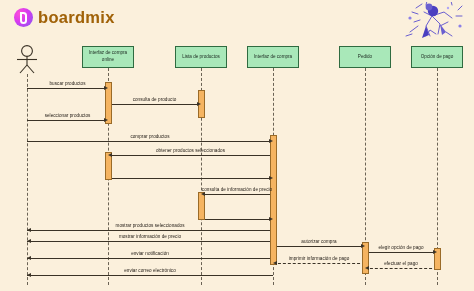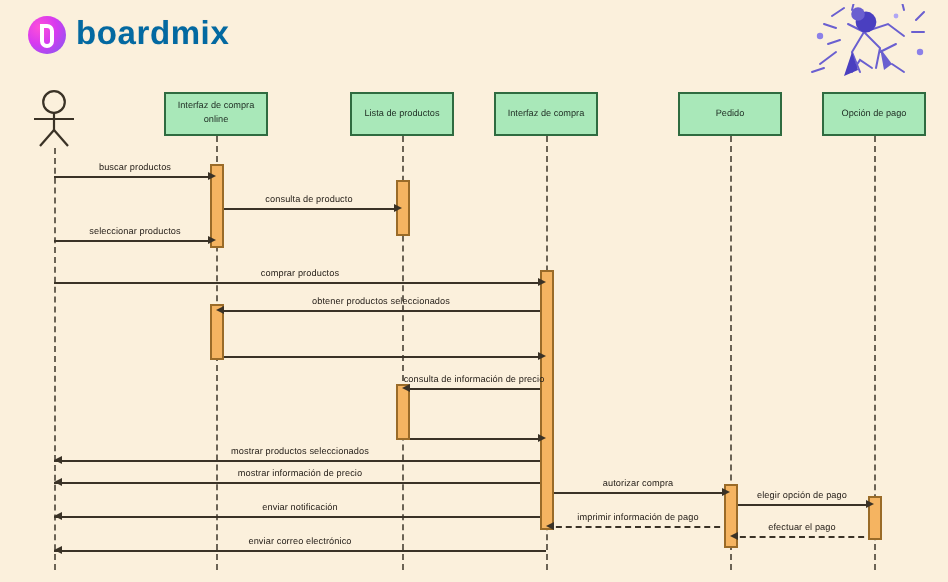--- a/index.html
+++ b/index.html
@@ -39,21 +39,21 @@
     left: 6px;
     top: 3.5px;
     width: 7px;
     height: 12px;
     border: 2.4px solid #ffffff;
     border-radius: 0 6px 6px 6px;
     border-left-color: #ffffff;
     box-sizing: border-box;
   }
   #logo .word {
-    color: #0369a1;
+    color: #a16207;
     font-size: 16.5px;
     font-weight: bold;
     letter-spacing: .3px;
     text-shadow: 0 0 1px rgba(0,0,0,.06);
   }
 
   
   #deco {
     position: absolute;
     right: 6px;

